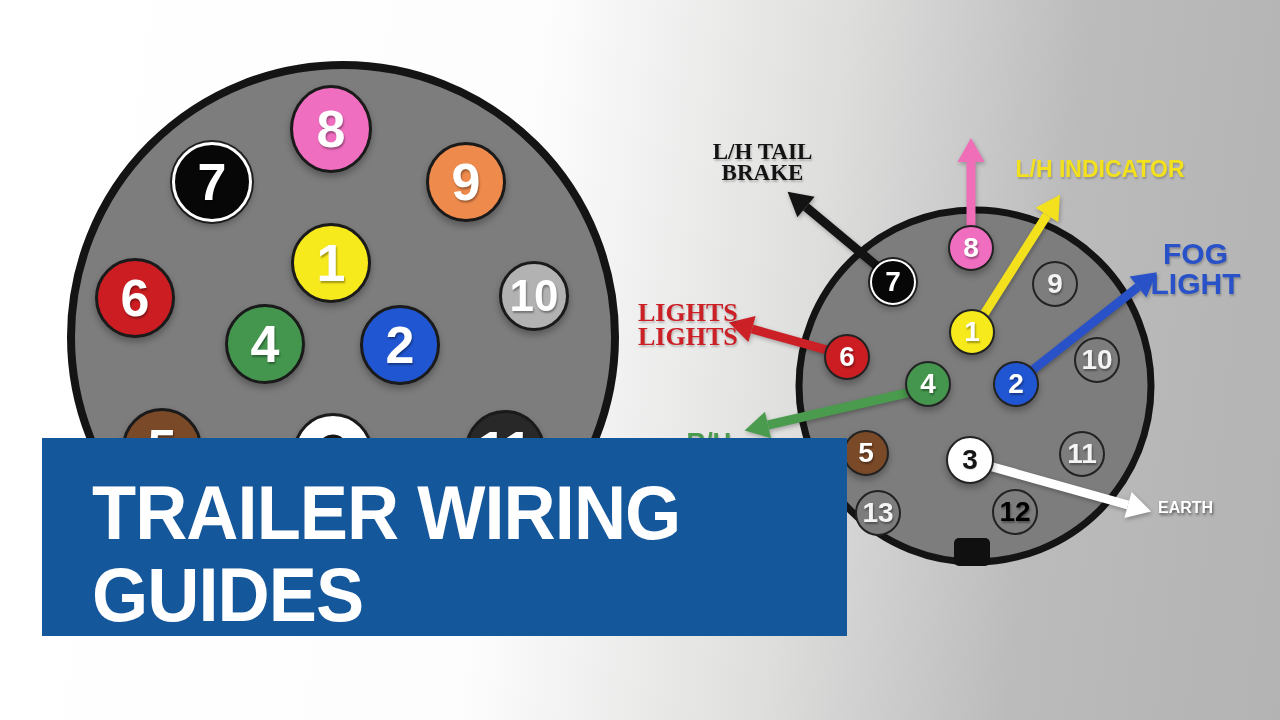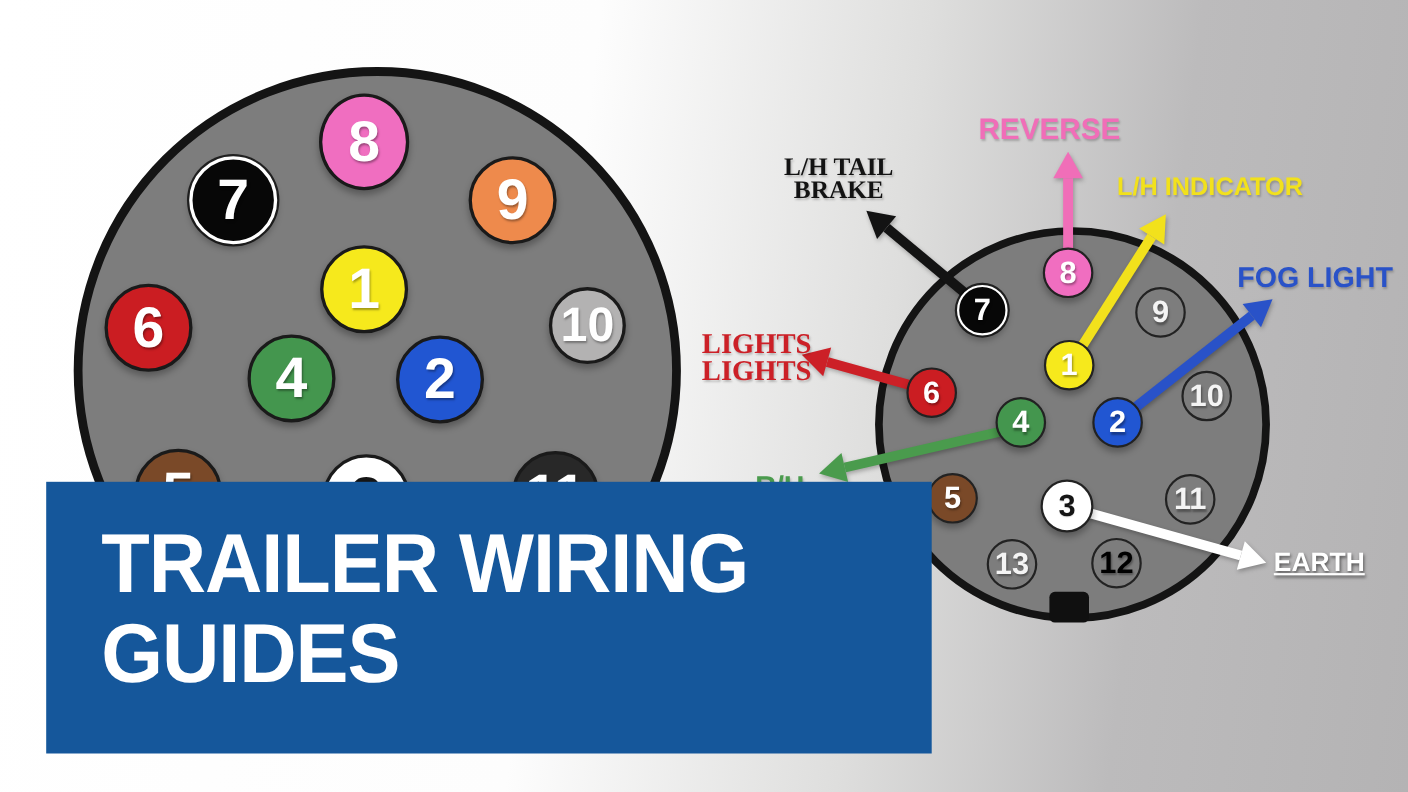--- a/index.html
+++ b/index.html
@@ -27,21 +27,21 @@
   .ringed{box-shadow:0 0 0 2px rgba(10,10,10,0.8),0 4px 7px rgba(0,0,0,0.30);}
   
   .callout{
     position:absolute;font-weight:bold;text-align:center;
     text-shadow:1px 2px 2px rgba(0,0,0,0.22);line-height:1;
   }
   .callout.two{line-height:0.92;font-family:Liberation Serif, serif;}
   .callout.earth-l{text-align:left;text-shadow:1px 2px 3px rgba(0,0,0,0.55);}
   
   .banner{
-    position:absolute;left:42px;top:438px;width:805px;height:247px;
+    position:absolute;left:42px;top:438px;width:805px;height:198px;
     box-sizing:border-box;
   }
   .banner-text{
     margin:34px 0 0 50px;font-size:76px;font-weight:bold;line-height:82px;
     letter-spacing:-1px;transform:scaleX(0.95);transform-origin:left top;white-space:nowrap;
   }
 </style>
 </head>
 <body>
 
@@ -147,43 +147,42 @@
     </div>
   <div class="pin ps" style="left: 1074px; top: 337px; box-shadow: none; background: rgb(125, 125, 125); color: rgb(244, 244, 244);">
     <span class="num">10</span>
     </div>
   <div class="pin ps" style="left: 1059px; top: 431px; box-shadow: none; background: rgb(125, 125, 125); color: rgb(244, 244, 244);">
     <span class="num">11</span>
     </div>
   <div class="pin ps" style="left: 992px; top: 489px; box-shadow: none; background: rgb(125, 125, 125); color: #000000;">
     <span class="num">12</span>
     </div>
-  <div class="pin ps" style="left: 897px; top: 490px; box-shadow: none; background: rgb(125, 125, 125); color: rgb(244, 244, 244);">
+  <div class="pin ps" style="left: 855px; top: 490px; box-shadow: none; background: rgb(125, 125, 125); color: rgb(244, 244, 244);">
     <span class="num">13</span>
     </div>
 
-  <div class="callout" style="left: 844px; top: 104px; width: 220px; font-size: 27px; color: rgb(240, 110, 184);">REVERSE</div>
 
   <div class="callout two" style="left: 690px; top: 141px; width: 145px; font-size: 23px; color: rgb(19, 19, 19);">
     <div>L/H TAIL</div>
     <div>BRAKE</div>
   </div>
 
   <div class="callout" style="left: 1005px; top: 158px; width: 190px; font-size: 23px; color: rgb(242, 225, 28);">L/H INDICATOR</div>
 
-  <div class="callout" style="left: 1123px; top: 239px; width: 145px; font-size: 26px; color: rgb(41, 82, 200); text-align: center;">FOG LIGHT</div>
+  <div class="callout" style="left: 1123px; top: 239px; width: 145px; font-size: 30px; color: rgb(41, 82, 200); text-align: center;">FOG LIGHT</div>
 
   <div class="callout two" style="left: 638px; top: 301px; width: 95px; font-size: 26px; color: rgb(204, 32, 39);">
     <div>LIGHTS</div>
     <div>LIGHTS</div>
   </div>
 
   <div class="callout" style="left: 680px; top: 429px; width: 58px; font-size: 26px; color: rgb(74, 155, 77);">R/H</div>
 
-  <div class="callout earth-l" style="left: 1158px; top: 500px; width: 110px; font-size: 24px; color: rgb(255, 255, 255); text-decoration: underline;">EARTH</div>
+  <div class="callout earth-l" style="left: 1158px; top: 500px; width: 110px; font-size: 16px; color: rgb(255, 255, 255);">EARTH</div>
 
   <div class="banner" style="background: rgb(21, 87, 155); color: rgb(255, 255, 255);">
     <div class="banner-text">
       <div>TRAILER WIRING</div>
       <div>GUIDES</div>
     </div>
   </div>
 
 </div>
 

